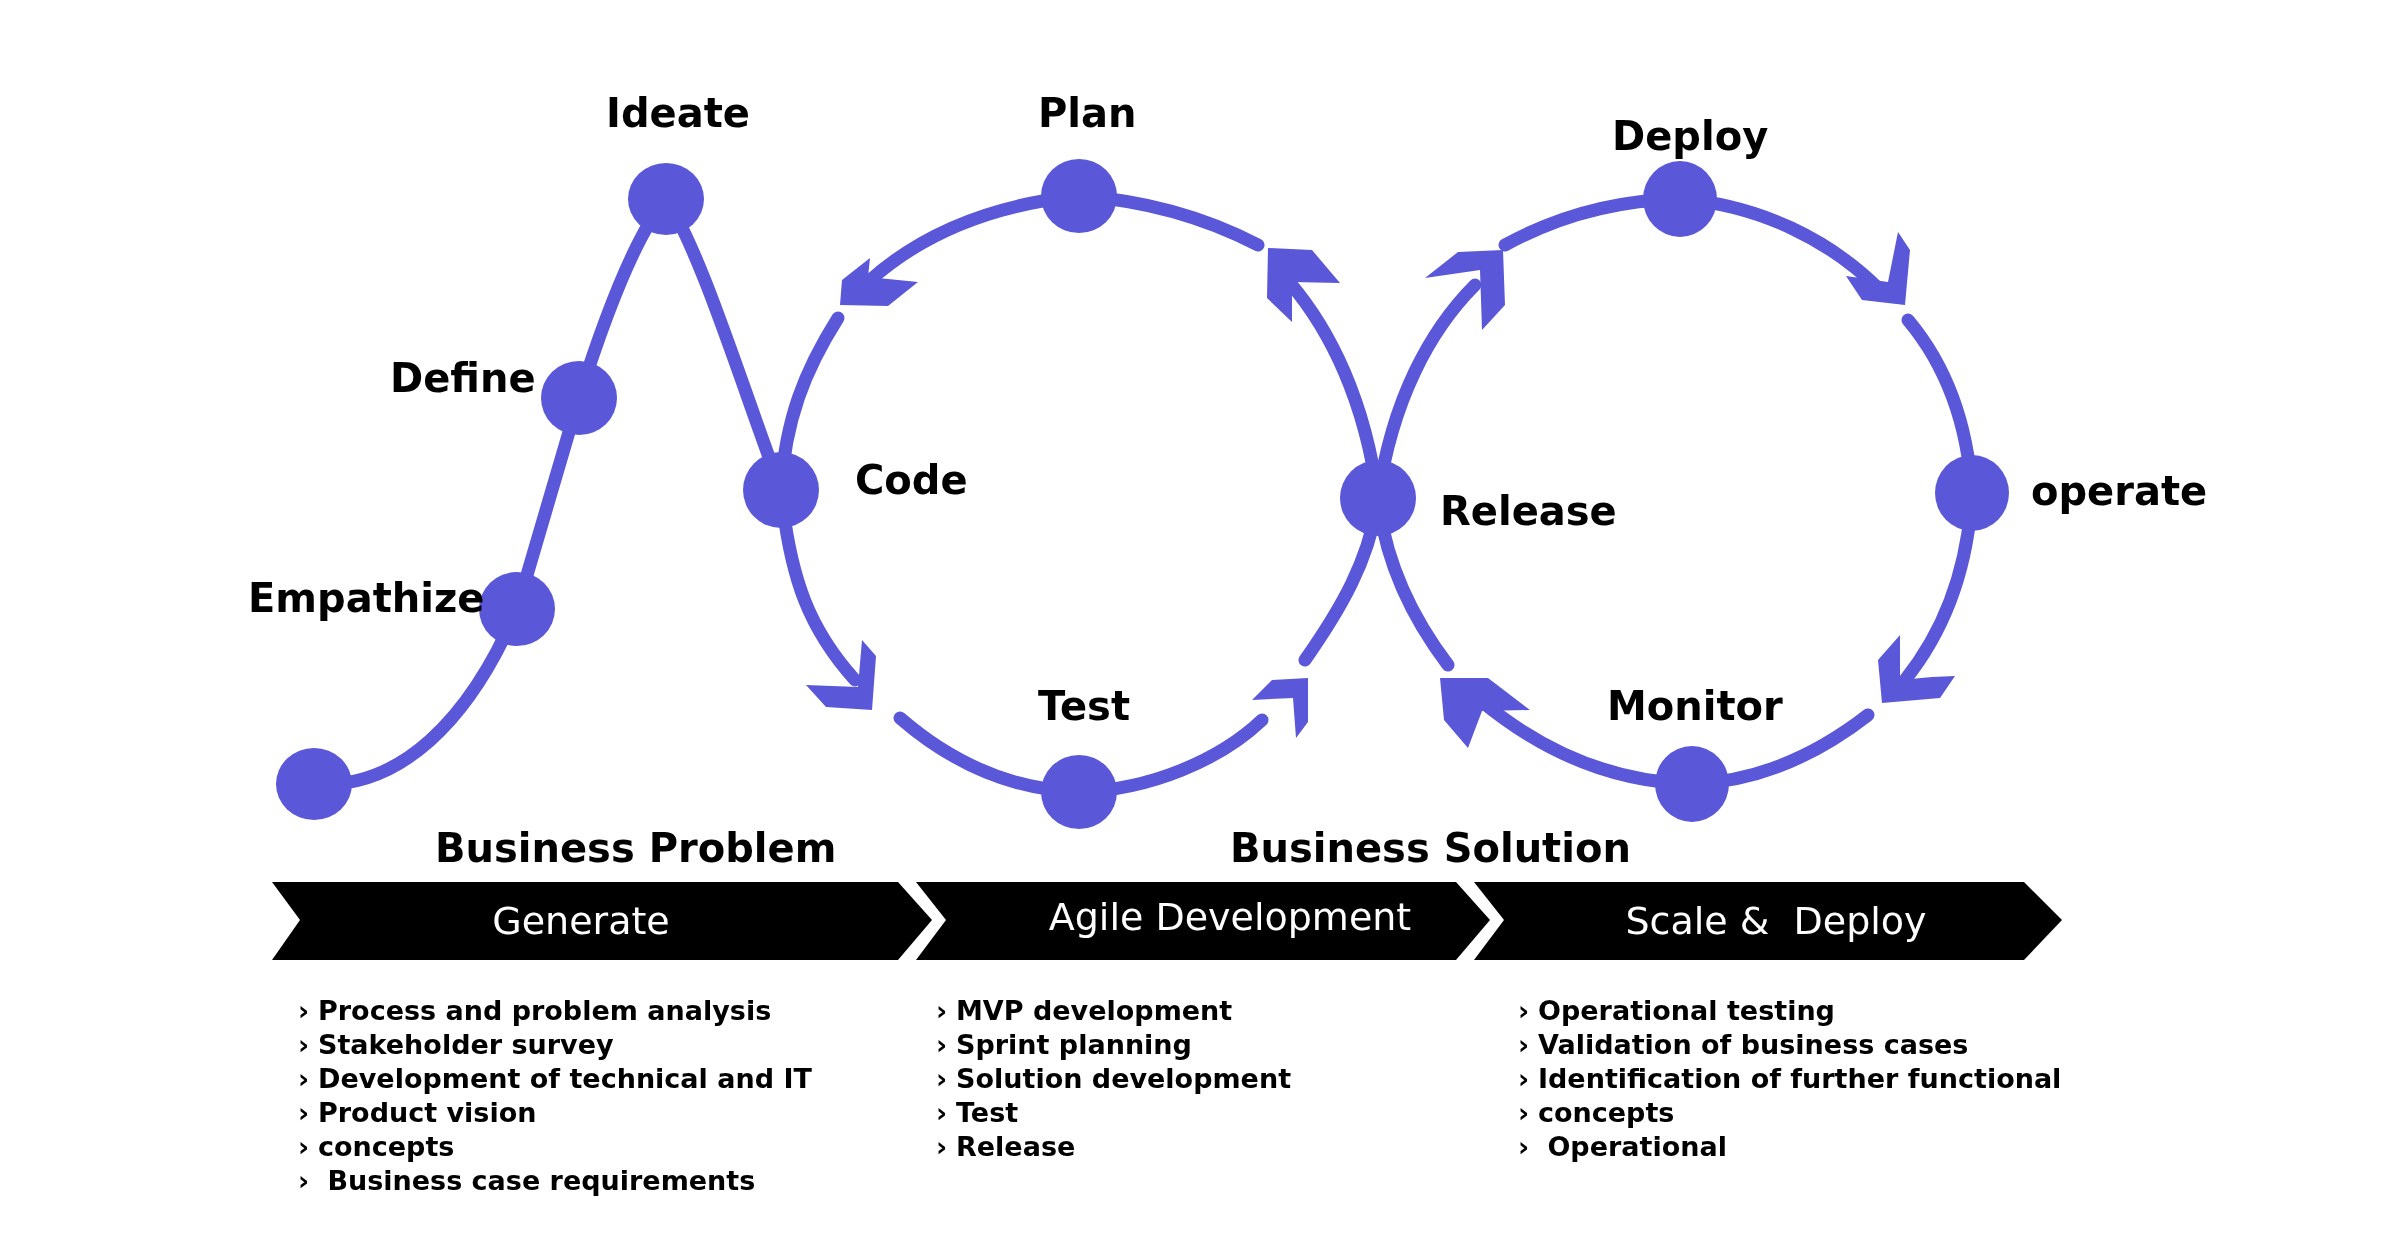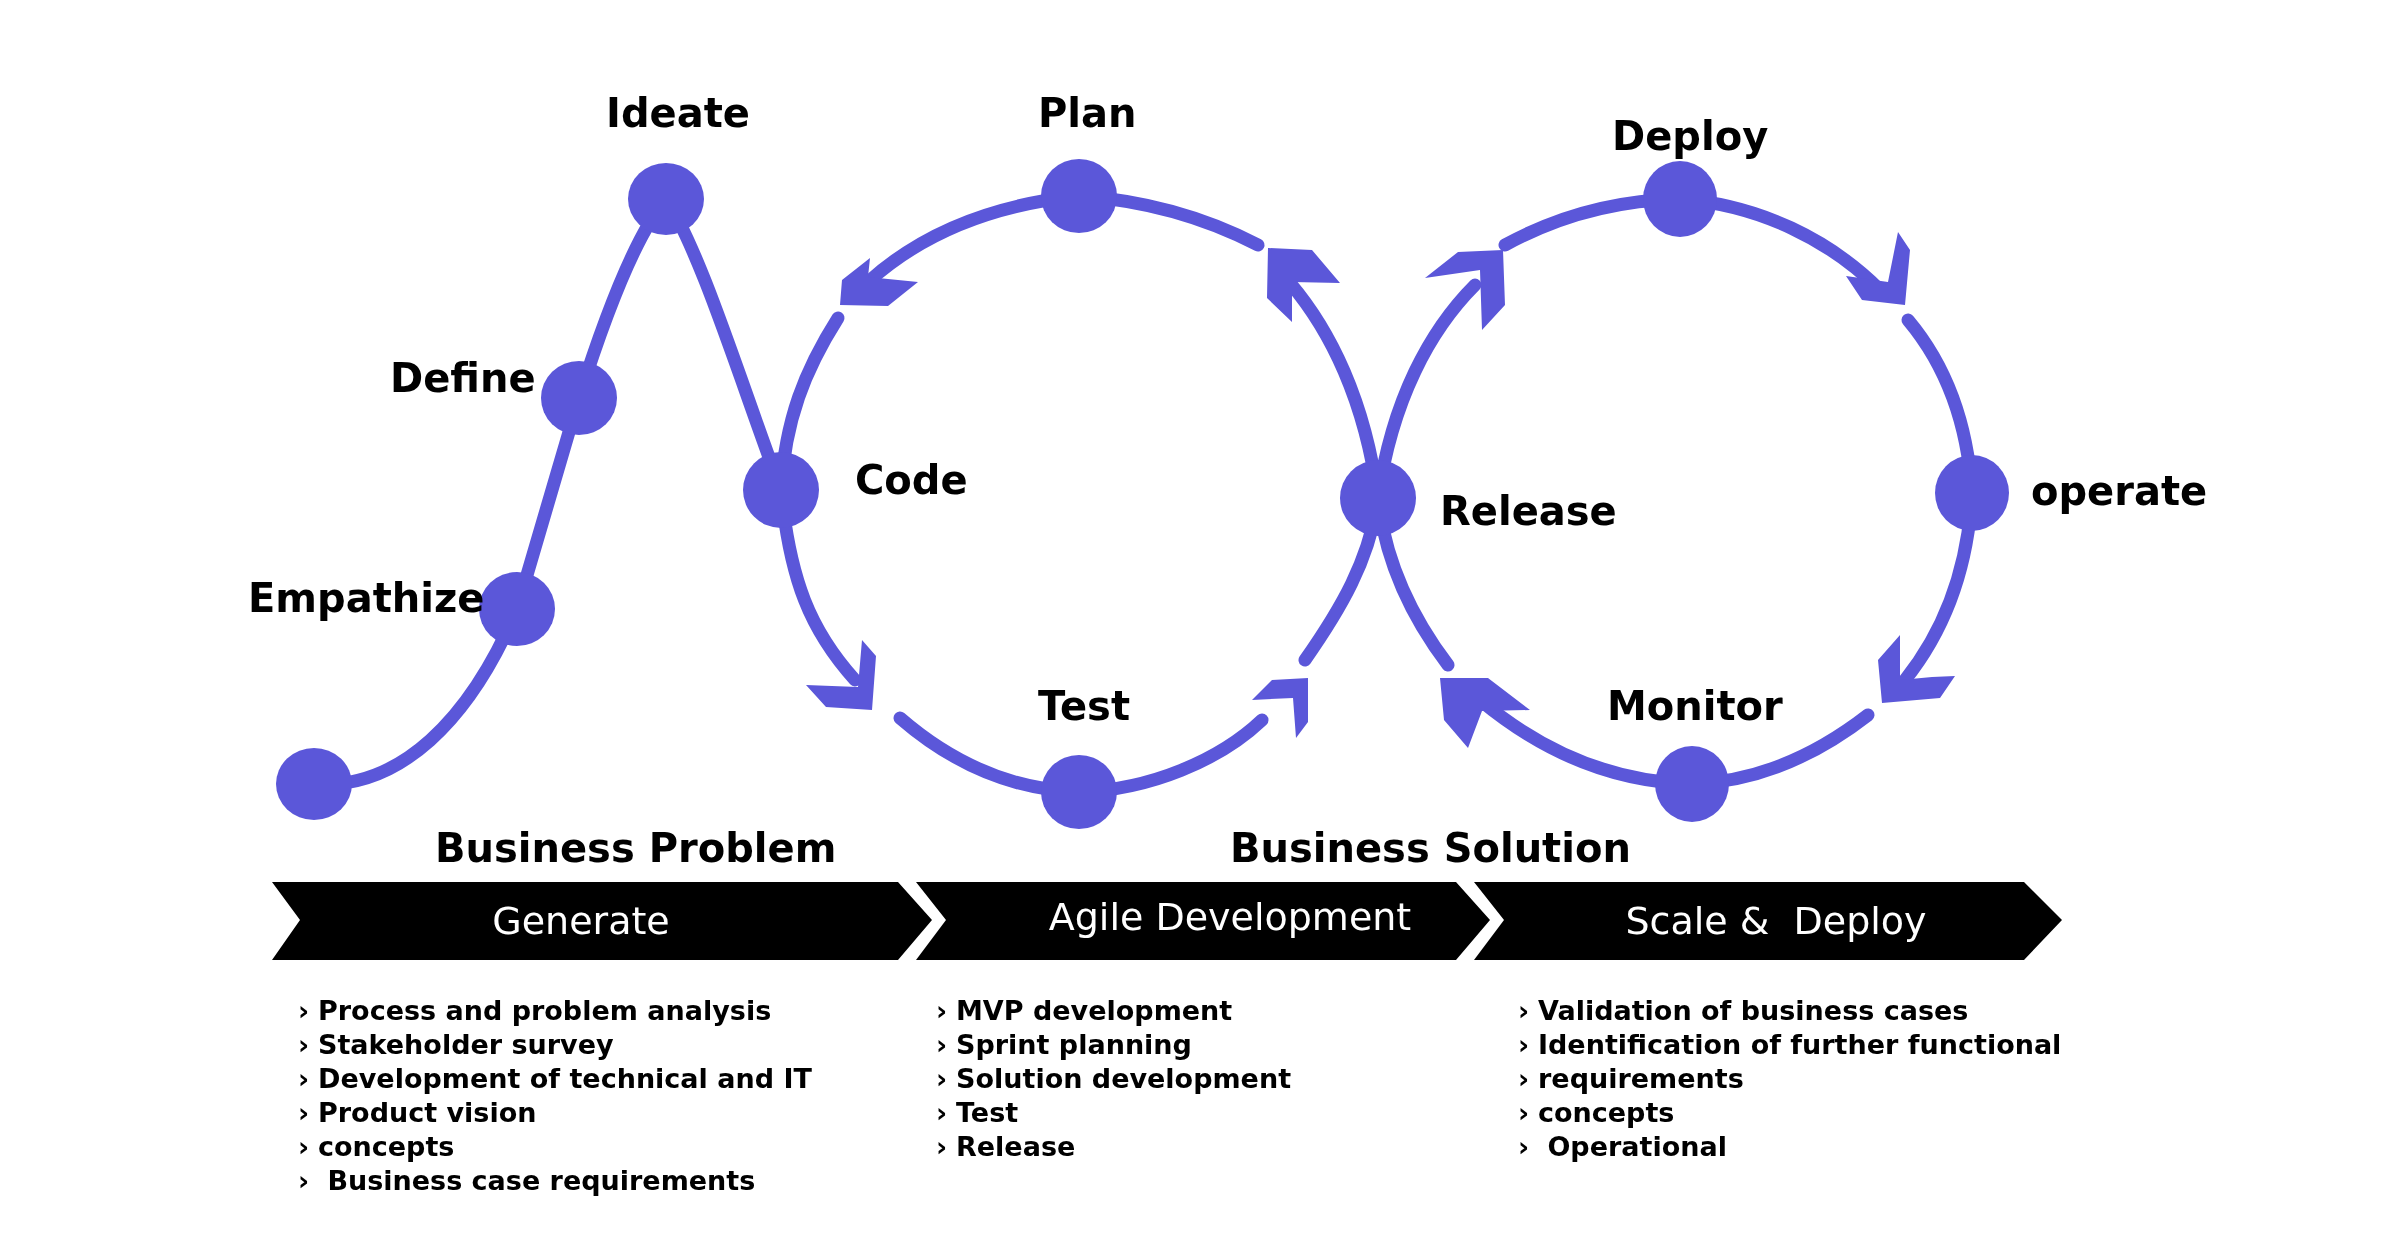--- a/index.html
+++ b/index.html
@@ -112,18 +112,18 @@
 
 <ul class="bullets" id="bullets-agile">
   <li><span class="chev">›</span><span>MVP development</span></li>
   <li><span class="chev">›</span><span>Sprint planning</span></li>
   <li><span class="chev">›</span><span>Solution development</span></li>
   <li><span class="chev">›</span><span>Test</span></li>
   <li><span class="chev">›</span><span>Release</span></li>
 </ul>
 
 <ul class="bullets" id="bullets-scale">
+  <li><span class="chev">›</span><span>Operational testing</span></li>
   <li><span class="chev">›</span><span>Validation of business cases</span></li>
   <li><span class="chev">›</span><span>Identification of further functional</span></li>
-  <li><span class="chev">›</span><span>requirements</span></li>
   <li><span class="chev">›</span><span>concepts</span></li>
   <li><span class="chev">›</span><span style="white-space:pre"> Operational</span></li>
 </ul>
 
 </body></html>

